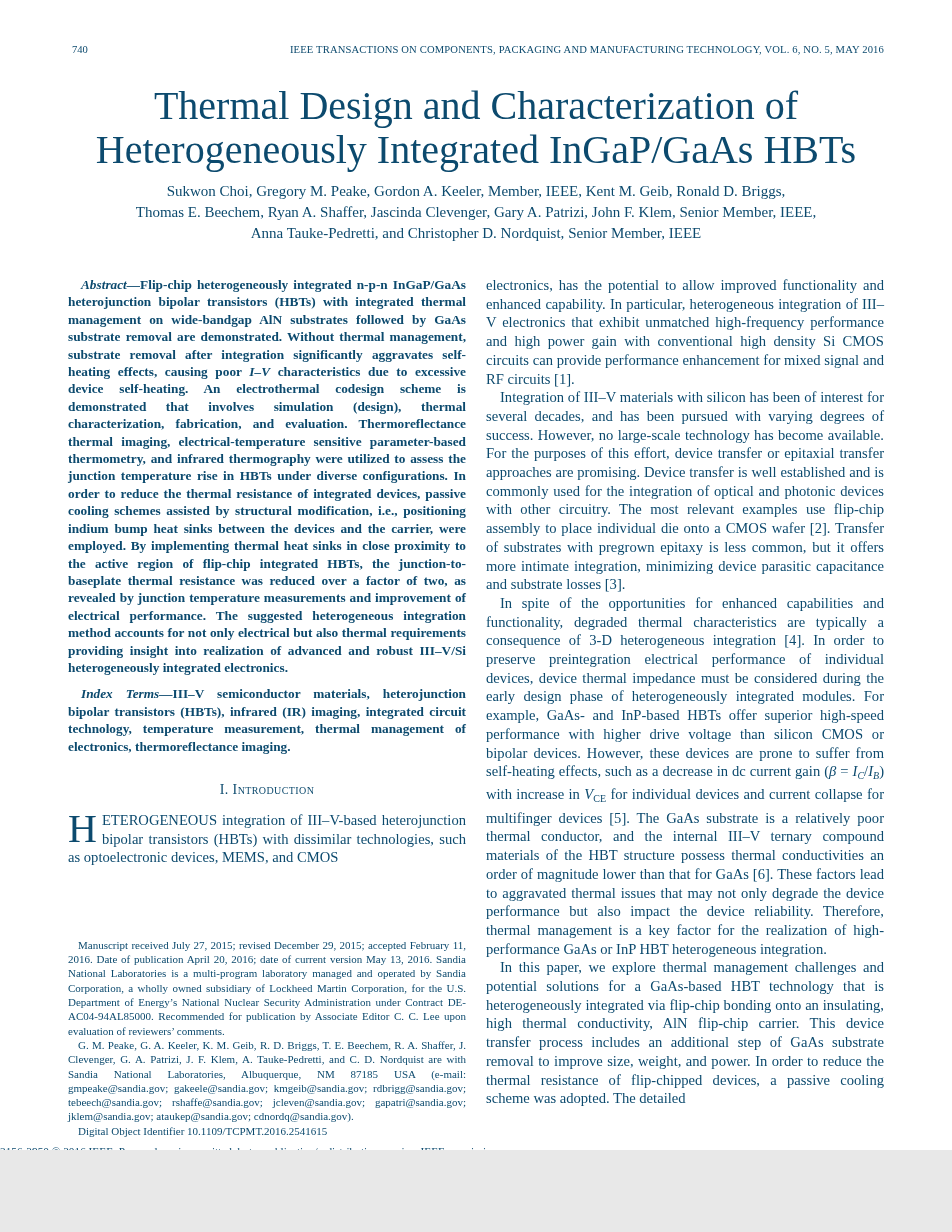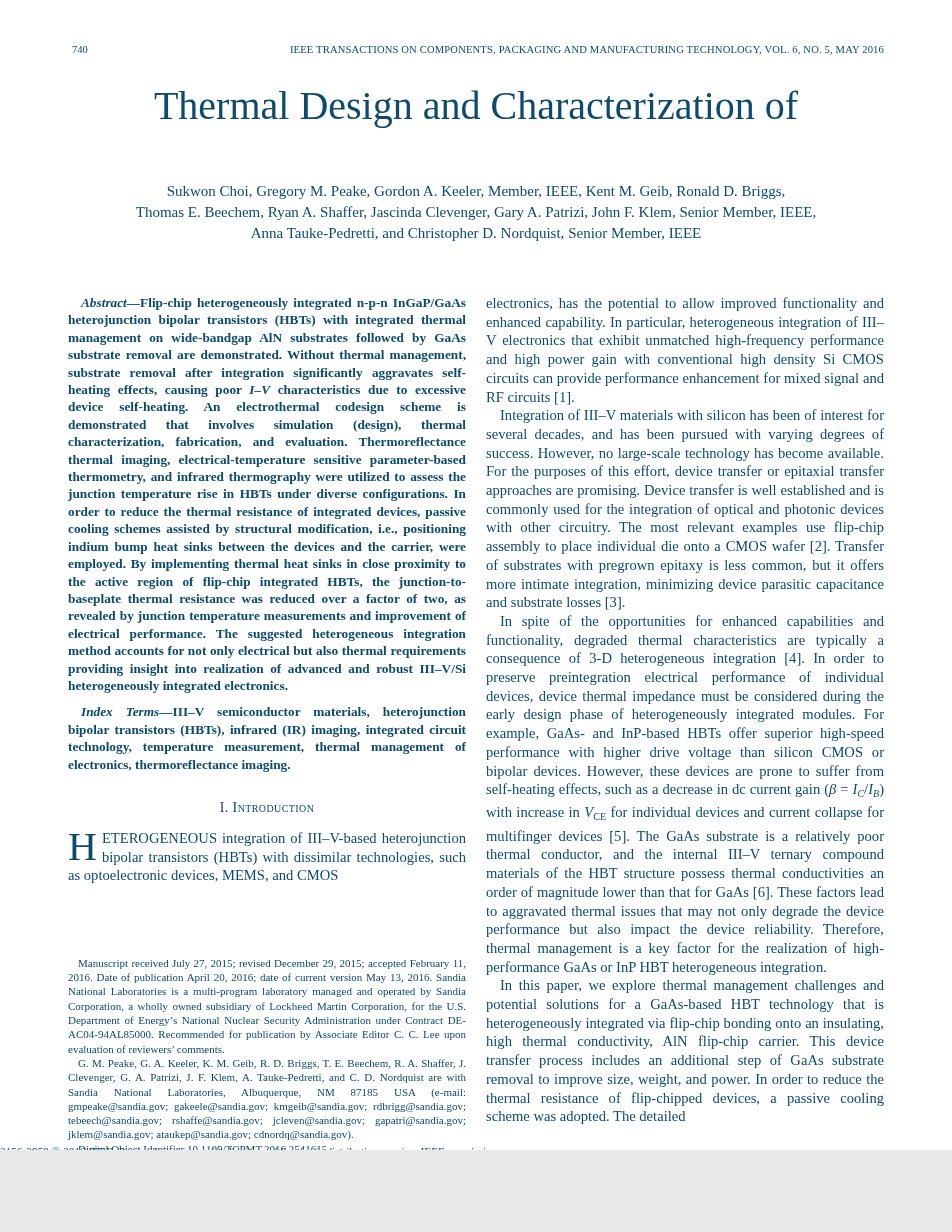--- a/index.html
+++ b/index.html
@@ -19,21 +19,21 @@
   .title { position:absolute; top:84px; left:0; width:100%; margin:0; text-align:center;
            font-size:40px; font-weight:normal; line-height:44px; }
 
   
   .authors { position:absolute; top:181px; left:0; width:100%; text-align:center;
              font-size:15px; line-height:20.8px; }
   .member { }
 
   
   .columns { position:absolute; top:276px; left:68px; width:816px; height:862px;
-             display:flex; gap:20px;margin-top:18px; }
+             display:flex; gap:20px; }
   .col { width:398px; text-align:justify; }
   .col-left { display:flex; flex-direction:column; }
 
   .abstract, .index-terms {
     margin:0; font-weight:bold; font-size:13.3px; line-height:17.4px; text-indent:13px;
   }
   .index-terms { margin-top:9px; }
   .abstract-label, .index-label { font-style:italic; }
   .iv { font-style:italic; }
 
@@ -60,20 +60,21 @@
 
 <div class="page">
 
   <div class="running-head">
     <span class="pageno">740</span>
     <span class="jtitle">IEEE TRANSACTIONS ON COMPONENTS, PACKAGING AND MANUFACTURING TECHNOLOGY, VOL. 6, NO. 5, MAY 2016</span>
   </div>
 
   <h1 class="title">
     <span style="display:block">Thermal Design and Characterization of</span>
+    <span style="display:block">Heterogeneously Integrated InGaP/GaAs HBTs</span>
   </h1>
 
   <div class="authors">
     <div><span>Sukwon Choi, Gregory M. Peake, Gordon A. Keeler, </span><span class="member">Member, IEEE</span><span>, Kent M. Geib, Ronald D. Briggs,</span></div>
     <div><span>Thomas E. Beechem, Ryan A. Shaffer, Jascinda Clevenger, Gary A. Patrizi, John F. Klem, </span><span class="member">Senior Member, IEEE</span><span>,</span></div>
     <div><span>Anna Tauke-Pedretti, and Christopher D. Nordquist, </span><span class="member">Senior Member, IEEE</span></div>
   </div>
 
   <div class="columns">
 

